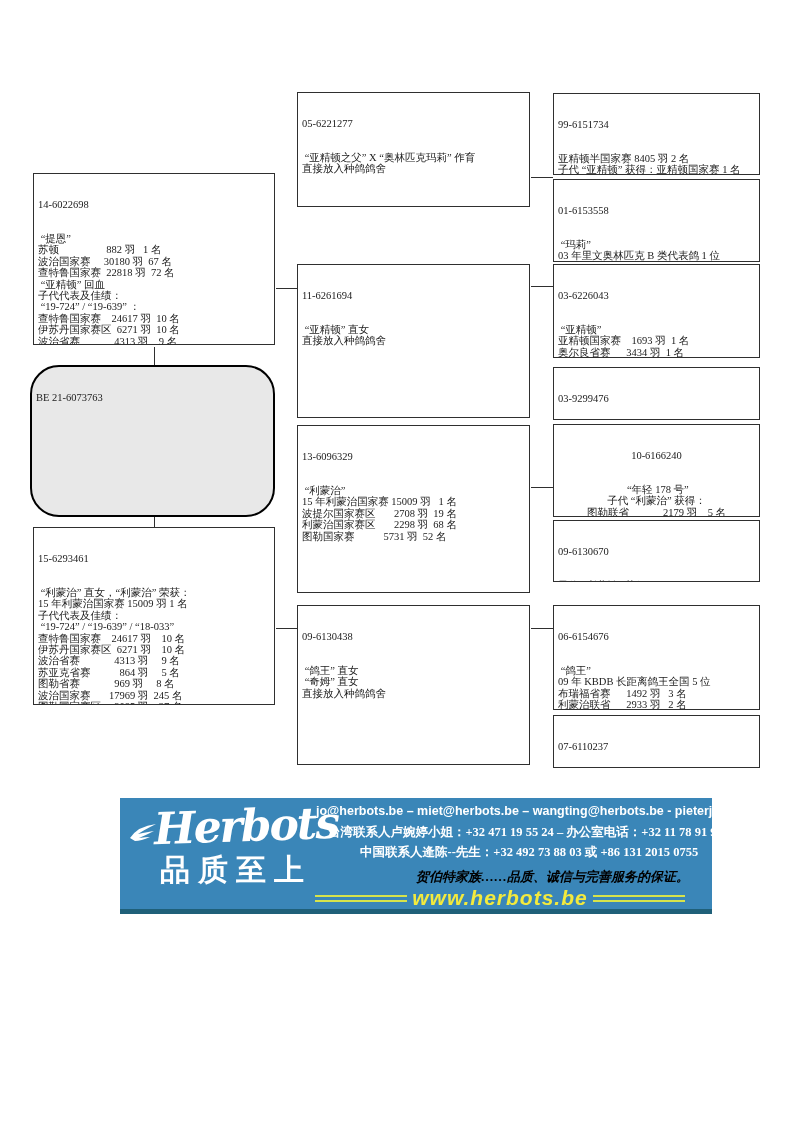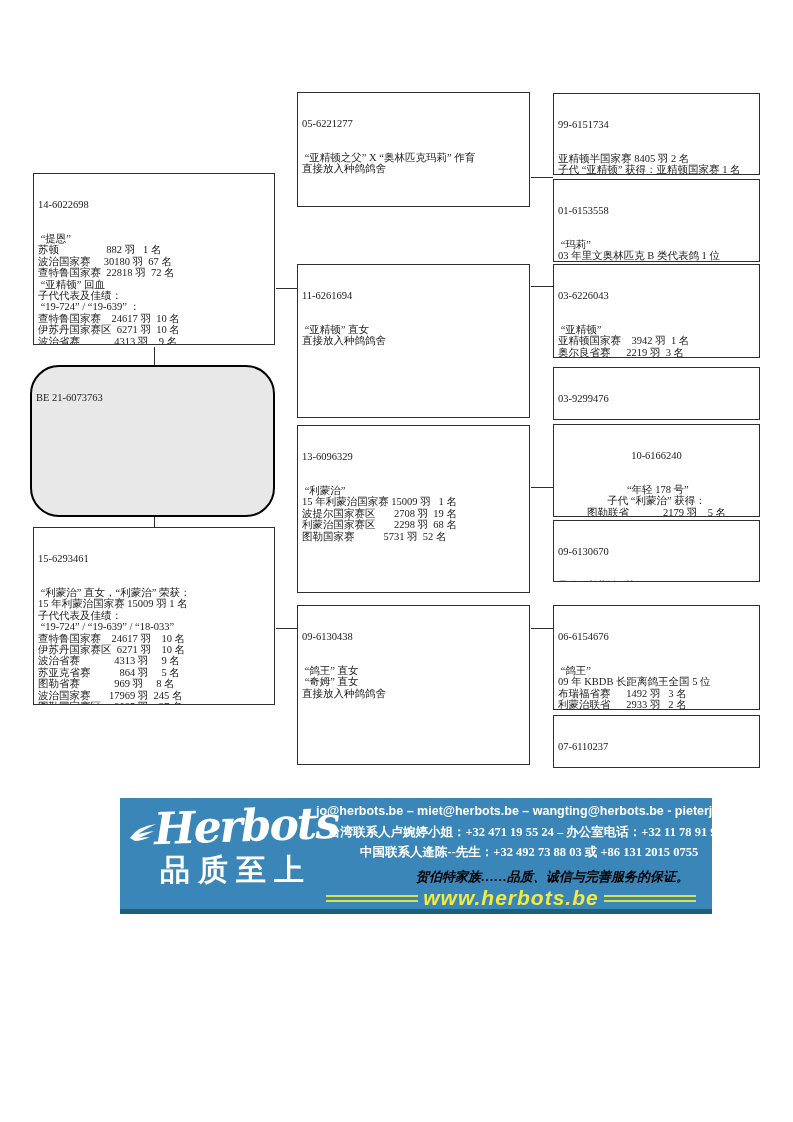--- a/index.html
+++ b/index.html
@@ -64,21 +64,21 @@
   .c1{left:196px;top:6px;}
   .c2{left:208px;top:26px;font-family:"Liberation Serif","DejaVu Serif",serif;}
   .c3{left:240px;top:46px;font-family:"Liberation Serif","DejaVu Serif",serif;}
   .tagline{
     position:absolute;left:296px;top:70px;
     color:#000000;font-style:italic;font-weight:bold;font-size:13px;
     font-family:"Liberation Serif","DejaVu Serif",serif;
     white-space:nowrap;
   }
   .url-row{
-    position:absolute;left:206px;top:88px;width:370px;
+    position:absolute;left:195px;top:88px;width:370px;
     display:flex;align-items:center;justify-content:center;gap:5px;
   }
   .dline{
     width:100px;height:7px;box-sizing:border-box;
     border-top:2px solid #d6e34b;border-bottom:2px solid #d6e34b;
   }
   .url-text{
     color:#f3ea3d;font-weight:bold;font-style:italic;font-size:21px;
     white-space:nowrap;letter-spacing:1px;
   }
@@ -127,21 +127,21 @@
     <div><div class="box-line">亚精顿半国家赛 8405 羽 2 名</div><div class="box-line">子代 “亚精顿” 获得：亚精顿国家赛 1 名</div></div>
   </div>
 
   <div class="pbox" style="left:553px;top:179px;width:207px;height:83px;">
     <div class="box-id">01-6153558</div>
     <div><div class="box-line"> “玛莉”</div><div class="box-line">03 年里文奥林匹克 B 类代表鸽 1 位</div><div class="box-line">威尔森省赛        1712 羽   1 名</div></div>
   </div>
 
   <div class="pbox" style="left:553px;top:264px;width:207px;height:94px;">
     <div class="box-id">03-6226043</div>
-    <div><div class="box-line"> “亚精顿”</div><div class="box-line">亚精顿国家赛    3942 羽  1 名</div><div class="box-line">奥尔良省赛      2219 羽  3 名</div></div>
+    <div><div class="box-line"> “亚精顿”</div><div class="box-line">亚精顿国家赛    1693 羽  1 名</div><div class="box-line">奥尔良省赛      3434 羽  1 名</div></div>
   </div>
 
   <div class="pbox" style="left:553px;top:367px;width:207px;height:53px;">
     <div class="box-id">03-9299476</div>
     
   </div>
 
   <div class="pbox" style="left:553px;top:424px;width:207px;height:93px;text-align:center;">
     <div class="box-id">10-6166240</div>
     <div><div class="box-line"> “年轻 178 号”</div><div class="box-line">子代 “利蒙治” 获得：</div><div class="box-line">图勒联省             2179 羽    5 名</div></div>

